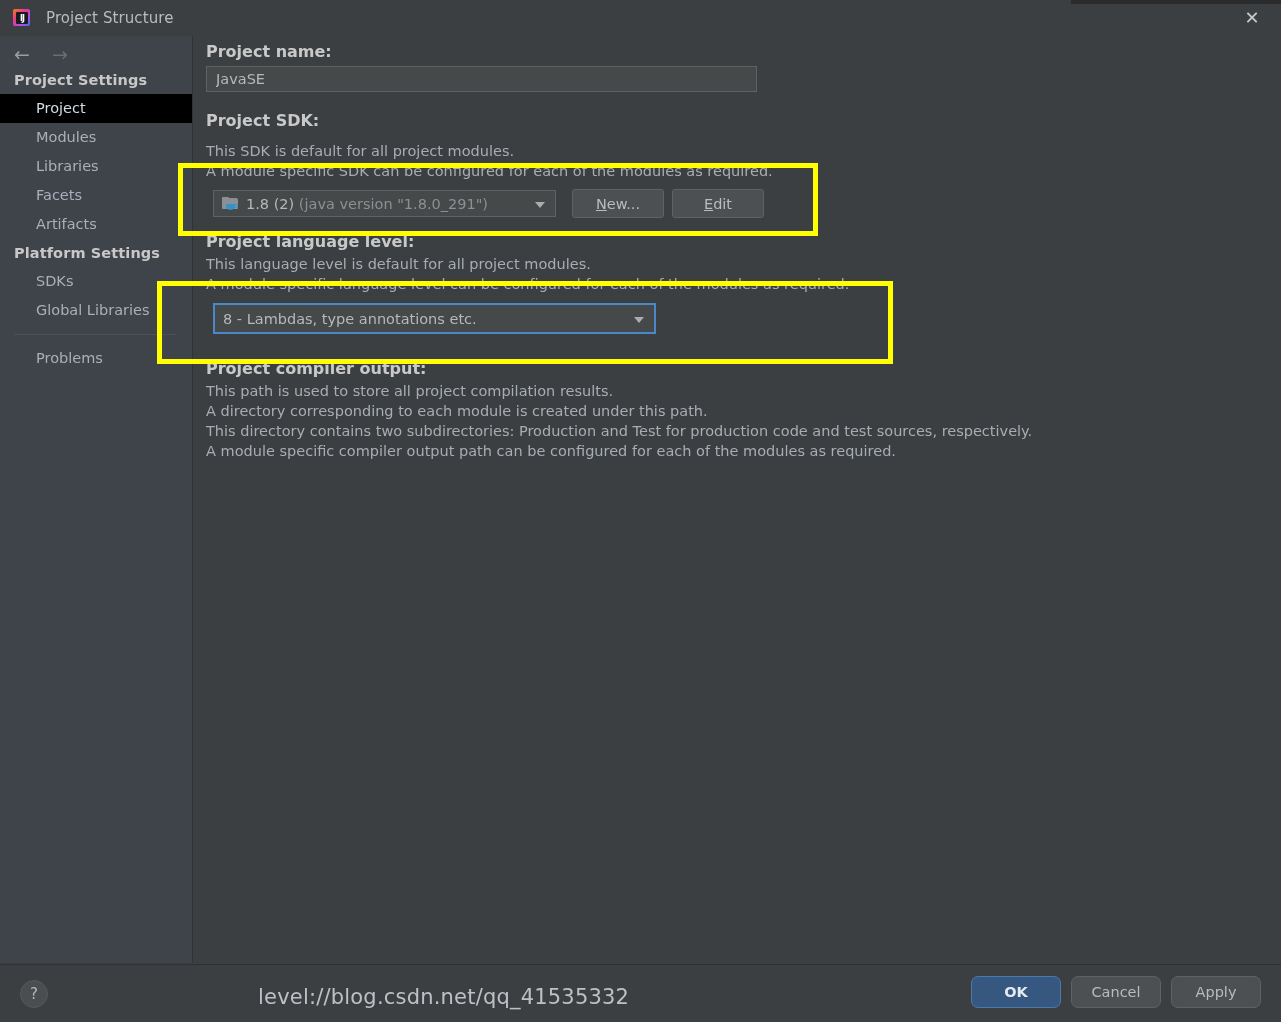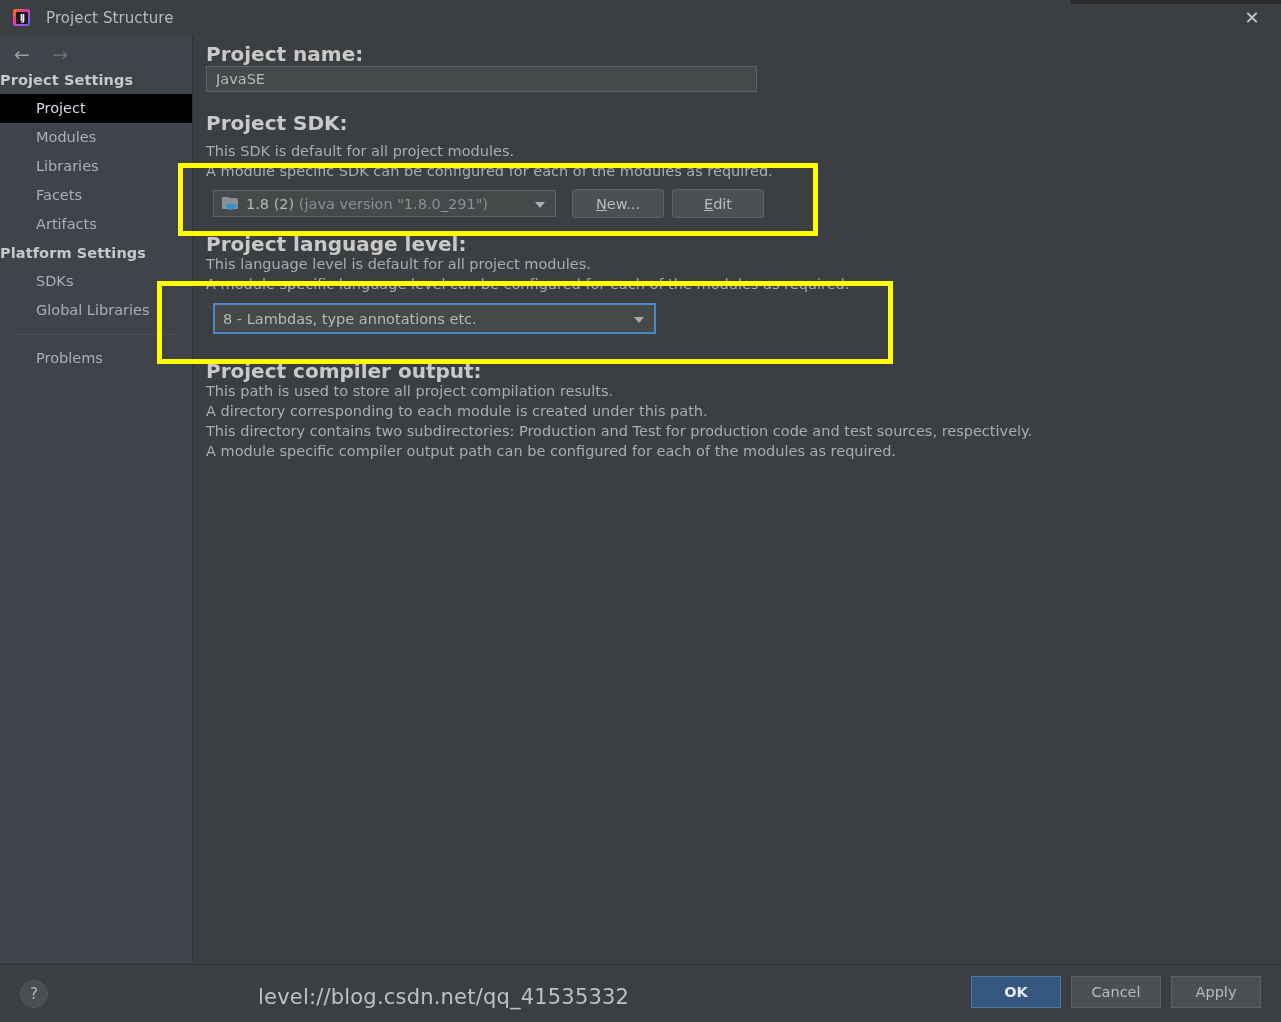--- a/index.html
+++ b/index.html
@@ -106,21 +106,21 @@
     line-height: 19px;
     cursor: pointer;
     font-family: "DejaVu Sans", sans-serif;
   }
   .nav-arrow.disabled { color: #6a6d72; }
 
   .group-header {
     color: #c8c8c8;
     font-size: 14.5px;
     font-weight: bold;
-    padding: 6px 0 6px 0;
+    padding: 6px 0 6px 14px;
     letter-spacing: 0.1px;
   }
   .nav-item {
     color: #a7b0bb;
     font-size: 14.5px;
     padding: 5px 0 5px 36px;
     height: 29px;
     line-height: 19px;
     cursor: pointer;
   }
@@ -138,21 +138,21 @@
   .content {
     position: absolute;
     left: 194px; top: 36px;
     width: 1087px;
     height: 927px;
     background: #3c3f41;
   }
 
   .label-bold {
     color: #c9c9c9;
-    font-size: 20px;
+    font-size: 16px;
     font-weight: bold;
   }
   .desc {
     color: #a8adb3;
     font-size: 14.5px;
     line-height: 20px;
   }
 
   .textfield {
     background: #45494a;
@@ -326,21 +326,21 @@
   }
   .dlg-buttons {
     position: absolute;
     right: 20px; top: 11px;
     display: flex;
     gap: 10px;
   }
   .dlg-btn {
     height: 32px;
     min-width: 90px;
-    border-radius: 0;
+    border-radius: 7px;
     border: 1px solid #5e6264;
     background: #4c5052;
     color: #bbbbbb;
     font-size: 14.5px;
     cursor: pointer;
     font-family: "DejaVu Sans", "Liberation Sans", sans-serif;
   }
   .dlg-btn.primary {
     background: #365880;
     border: 1px solid #4a7aab;

